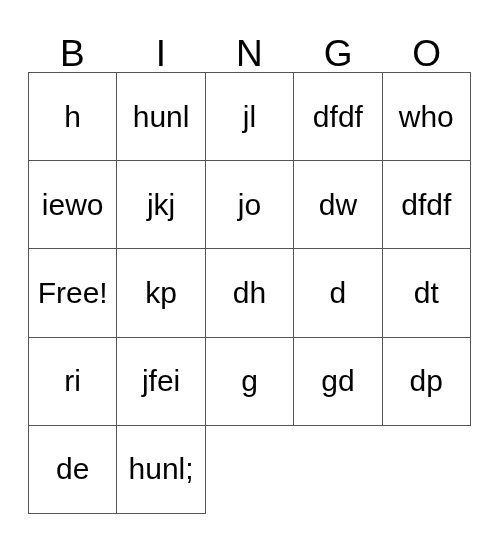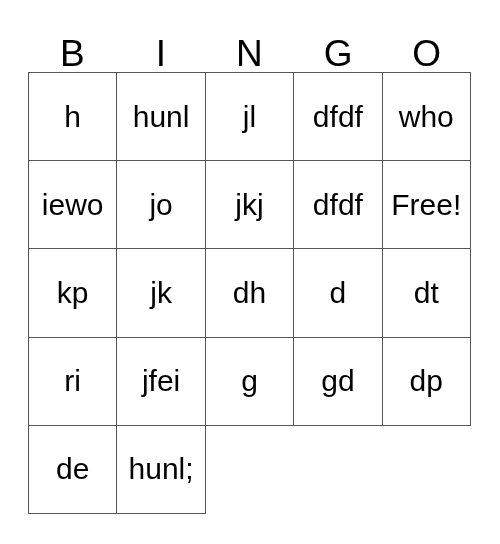--- a/index.html
+++ b/index.html
@@ -118,37 +118,37 @@
       <span class="cell-text">dfdf</span>
     </div>
     <div class="cell">
       <span class="cell-text">who</span>
     </div>
 
     <div class="cell">
       <span class="cell-text">iewo</span>
     </div>
     <div class="cell">
+      <span class="cell-text">jkj</span>
+    </div>
+    <div class="cell">
       <span class="cell-text">jo</span>
     </div>
     <div class="cell">
-      <span class="cell-text">jkj</span>
+      <span class="cell-text">dw</span>
     </div>
 
     <div class="cell">
       <span class="cell-text">dfdf</span>
     </div>
     <div class="cell">
       <span class="cell-text">Free!</span>
     </div>
     <div class="cell">
       <span class="cell-text">kp</span>
-    </div>
-    <div class="cell">
-      <span class="cell-text">jk</span>
     </div>
 
     <div class="cell">
       <span class="cell-text">dh</span>
     </div>
     <div class="cell">
       <span class="cell-text">d</span>
     </div>
     <div class="cell">
       <span class="cell-text">dt</span>

